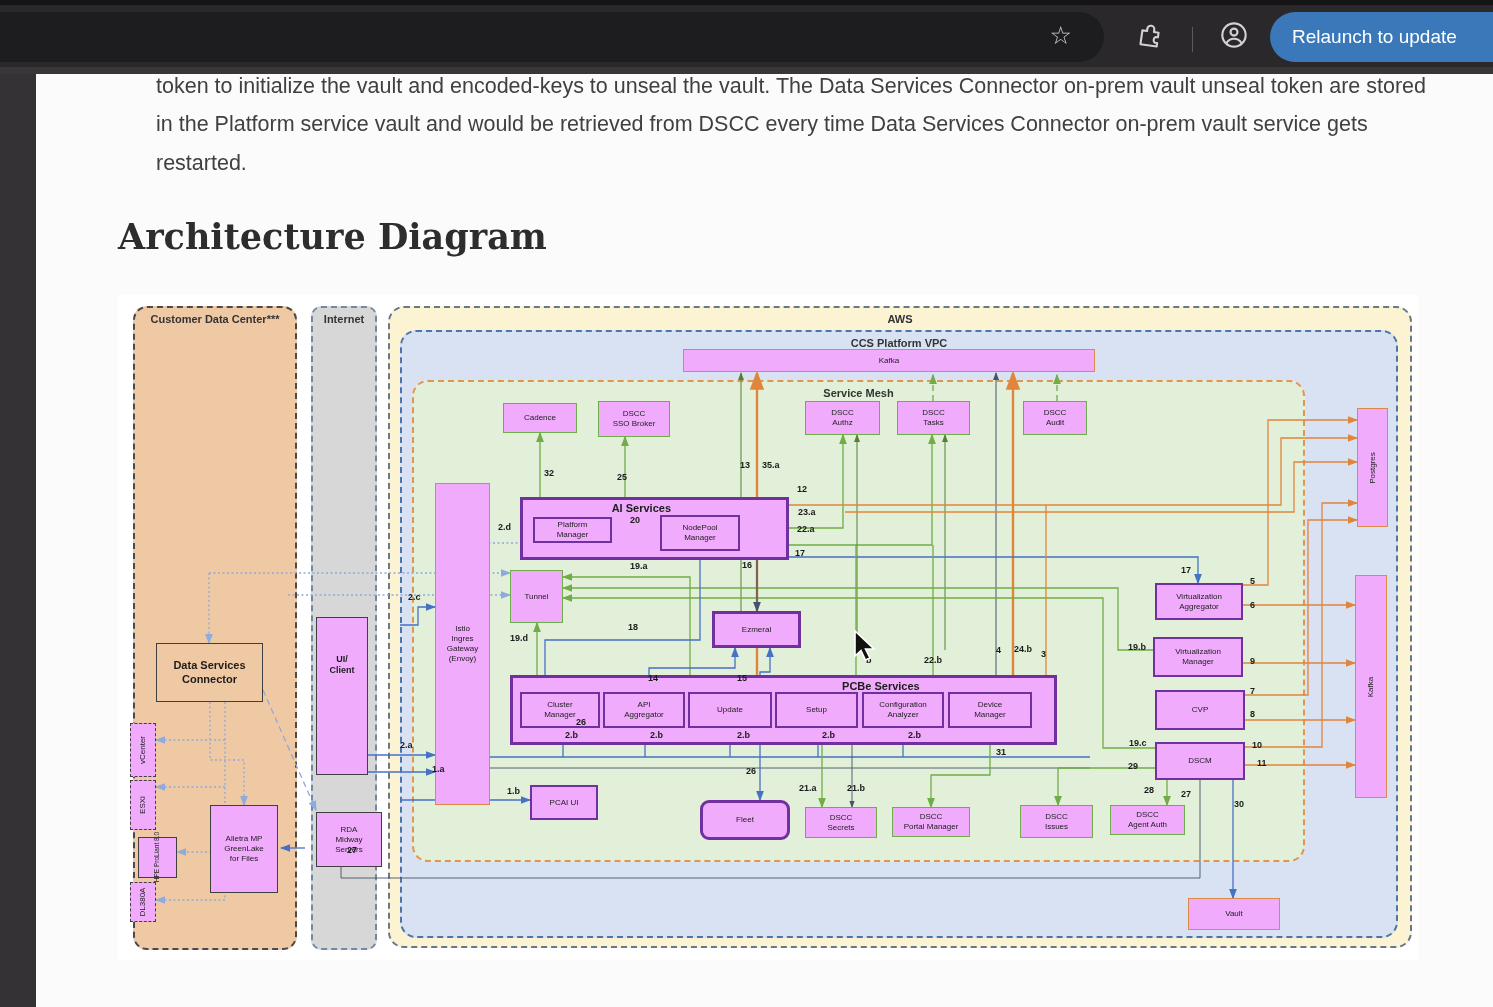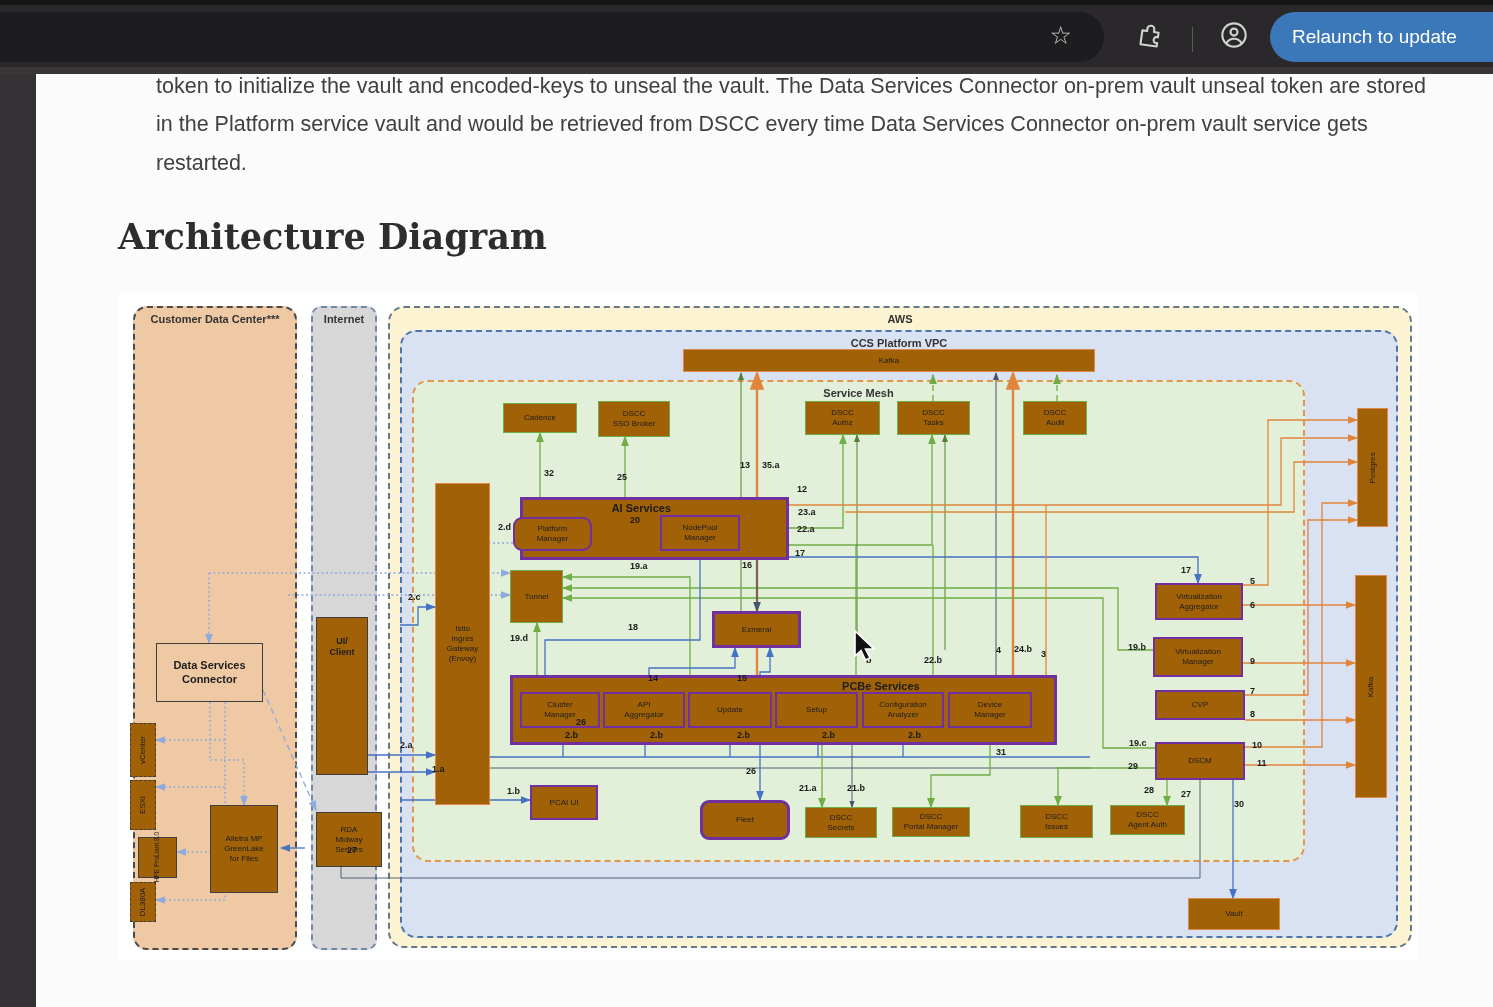--- a/index.html
+++ b/index.html
@@ -15,30 +15,30 @@
   .side-strip{position:absolute;left:0;top:62px;width:36px;height:945px;background:#343234;z-index:4;}
   .content{position:absolute;left:36px;top:69px;width:1457px;height:938px;background:#fbfbfb;z-index:1;}
   
   .para{position:absolute;left:156px;top:67px;width:1274px;margin:0;font-size:21.5px;line-height:38.4px;color:#404040;z-index:2;}
   .heading{position:absolute;left:118px;top:216px;margin:0;font-family:"DejaVu Serif",serif;font-size:35px;font-weight:700;color:#2d2d2d;z-index:2;}
   
   .diagram{position:absolute;left:118px;top:295px;width:1300px;height:665px;background:#fff;z-index:2;}
   .region{position:absolute;border:2px dashed #555;box-sizing:border-box;}
   .region-label{position:absolute;top:5px;left:0;width:100%;text-align:center;font-weight:700;font-size:11px;color:#333;}
   #edges-svg{position:absolute;left:0;top:0;z-index:2;}
-  .node{position:absolute;box-sizing:border-box;background:#a16207;border:1.5px solid #555;display:flex;align-items:center;justify-content:center;text-align:center;font-size:8px;line-height:1.25;color:#1c1c1c;white-space:pre-line;z-index:3;}
+  .node{position:absolute;box-sizing:border-box;background:#f0abfc;border:1.5px solid #555;display:flex;align-items:center;justify-content:center;text-align:center;font-size:8px;line-height:1.25;color:#1c1c1c;white-space:pre-line;z-index:3;}
   .n-green{border:1.6px solid #6fad4b;}
   .n-purple{border:2px solid #7030a0;}
   .n-purple-thick{border:3px solid #7030a0;}
   .n-orange{border:1.7px solid #e0874a;}
   .n-dark{border:1.5px solid #3f3f3f;}
   .n-dashed{border:1.7px dashed #3f3f3f;}
   .n-transparent{background:transparent;}
   .n-bold{font-weight:700;font-size:11px;}
-  .n-align-top{align-items:flex-start;padding-top:18px;font-weight:700;font-size:9px;}
+  .n-align-top{align-items:flex-start;padding-top:36px;font-weight:700;font-size:9px;}
   .n-vertical span{transform:rotate(-90deg);white-space:nowrap;display:block;}
   .n-container{z-index:2;}
   .clabel{position:absolute;top:2px;transform:translateX(-50%);font-weight:700;font-size:11px;white-space:nowrap;}
   .edge-label{position:absolute;font-size:9px;font-weight:600;color:#1a1a1a;z-index:4;white-space:nowrap;}
   #cursor-svg{position:absolute;z-index:6;}
 </style>
 </head>
 <body>
 
 <div class="screen">
@@ -177,21 +177,21 @@
         <div class="node n-green" style="left: 385px; top: 108px; width: 74px; height: 30px;"><span>Cadence</span></div>
         <div class="node n-green" style="left: 480px; top: 106px; width: 72px; height: 36px;"><span>DSCC
 SSO Broker</span></div>
         <div class="node n-green" style="left: 687px; top: 106px; width: 75px; height: 34px;"><span>DSCC
 Authz</span></div>
         <div class="node n-green" style="left: 779px; top: 106px; width: 73px; height: 34px;"><span>DSCC
 Tasks</span></div>
         <div class="node n-green" style="left: 905px; top: 106px; width: 64px; height: 34px;"><span>DSCC
 Audit</span></div>
         <div class="node n-purple-thick n-container" style="left: 402px; top: 202px; width: 269px; height: 63px;"><span class="clabel" style="left: 45%;">AI Services</span></div>
-        <div class="node n-purple" style="left: 395px; top: 222px; width: 79px; height: 34px; border-radius: 9px;"><span>Platform
+        <div class="node n-purple" style="left: 415px; top: 222px; width: 79px; height: 26px;"><span>Platform
 Manager</span></div>
         <div class="node n-purple" style="left: 542px; top: 220px; width: 80px; height: 36px;"><span>NodePool
 Manager</span></div>
         <div class="node n-green" style="left: 392px; top: 275px; width: 53px; height: 53px;"><span>Tunnel</span></div>
         <div class="node n-orange" style="left: 317px; top: 188px; width: 55px; height: 322px;"><span>Istio
 Ingres
 Gateway
 (Envoy)</span></div>
         <div class="node n-purple-thick" style="left: 594px; top: 316px; width: 89px; height: 37px;"><span>Ezmeral</span></div>
         <div class="node n-purple-thick n-container" style="left: 392px; top: 380px; width: 547px; height: 70px;"><span class="clabel" style="left: 68%;">PCBe Services</span></div>
@@ -212,21 +212,21 @@
         <div class="node n-green" style="left: 774px; top: 512px; width: 78px; height: 30px;"><span>DSCC
 Portal Manager</span></div>
         <div class="node n-green" style="left: 902px; top: 510px; width: 73px; height: 33px;"><span>DSCC
 Issues</span></div>
         <div class="node n-green" style="left: 992px; top: 510px; width: 75px; height: 30px;"><span>DSCC
 Agent Auth</span></div>
         <div class="node n-purple" style="left: 1037px; top: 288px; width: 88px; height: 37px;"><span>Virtualization
 Aggregator</span></div>
         <div class="node n-purple" style="left: 1035px; top: 342px; width: 90px; height: 40px;"><span>Virtualization
 Manager</span></div>
-        <div class="node n-purple" style="left: 1037px; top: 395px; width: 90px; height: 30px;"><span>CVP</span></div>
+        <div class="node n-purple" style="left: 1037px; top: 395px; width: 90px; height: 40px;"><span>CVP</span></div>
         <div class="node n-purple" style="left: 1037px; top: 447px; width: 90px; height: 38px;"><span>DSCM</span></div>
         <div class="node n-orange n-vertical" style="left: 1239px; top: 113px; width: 31px; height: 119px;"><span>Postgres</span></div>
         <div class="node n-orange n-vertical" style="left: 1237px; top: 280px; width: 32px; height: 223px;"><span>Kafka</span></div>
         <div class="node n-orange" style="left: 1070px; top: 603px; width: 92px; height: 32px;"><span>Vault</span></div>
         <div class="node n-dark n-transparent n-bold" style="left: 38px; top: 348px; width: 107px; height: 59px;"><span>Data Services
 Connector</span></div>
         <div class="node n-dark n-align-top" style="left: 198px; top: 322px; width: 52px; height: 158px;"><span>UI/
 Client</span></div>
         <div class="node n-dark" style="left: 198px; top: 517px; width: 66px; height: 55px;"><span>RDA
 Midway

